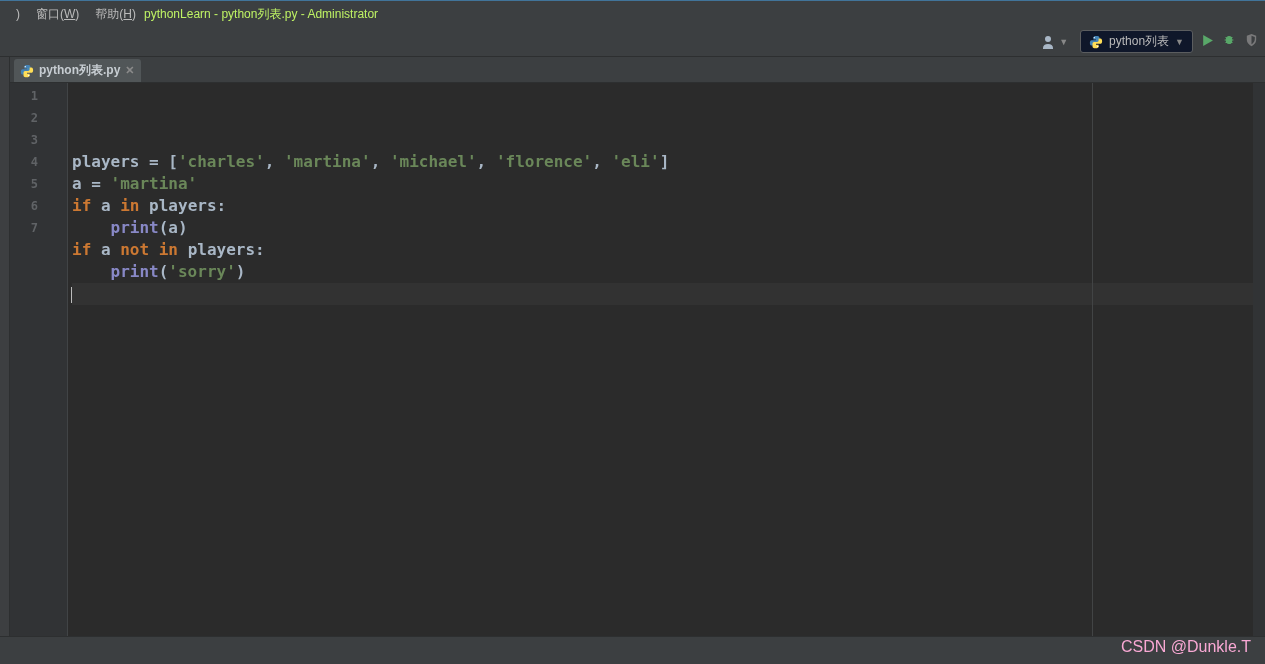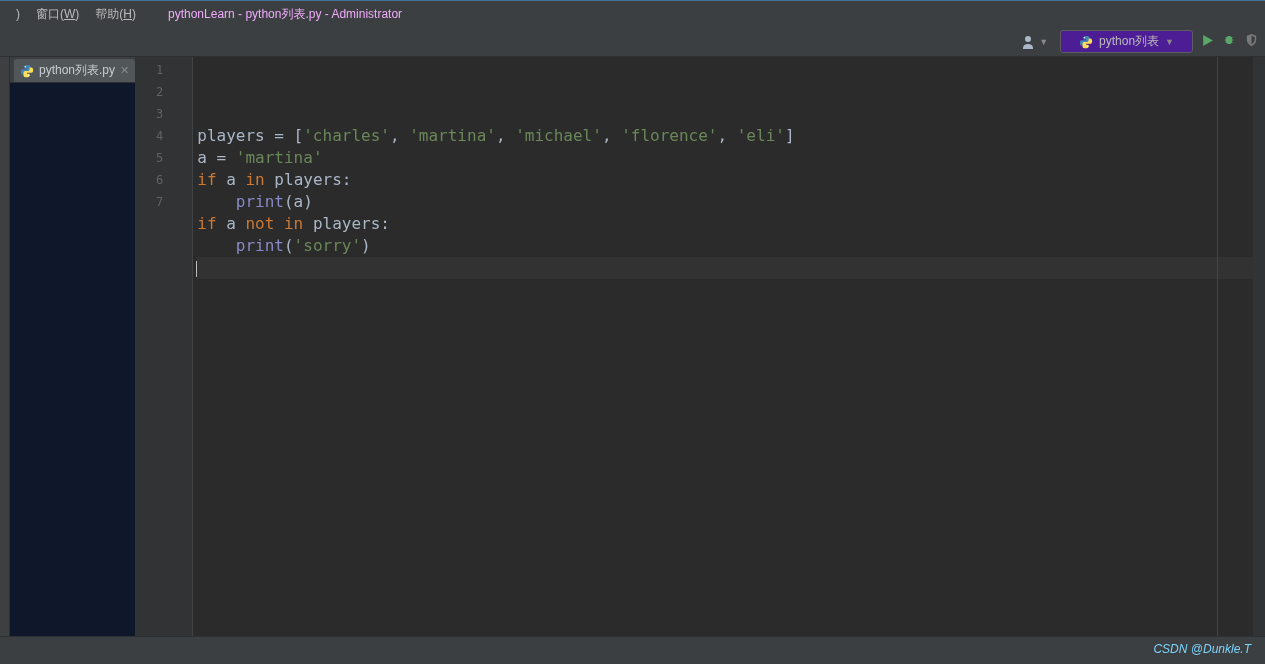--- a/index.html
+++ b/index.html
@@ -22,22 +22,21 @@
     display: flex;
     align-items: center;
     background: #3c3f41;
     padding: 0 8px;
     font-size: 12px;
     color: #bbbbbb;
   }
   .menubar .mi { padding: 0 8px; cursor: pointer; }
   .menubar .mi u { text-decoration: underline; }
   .titlepath {
-    margin-left: 24px;
-    color: #f0abfc;
+    color: #bef264;
   }
   .toolbar2 {
     height: 30px;
     background: #3c3f41;
     display: flex;
     align-items: center;
     justify-content: flex-end;
     padding: 0 6px;
     gap: 8px;
     border-bottom: 1px solid #2d2f30;
@@ -45,22 +44,22 @@
   .user-btn {
     display: flex; align-items: center; gap: 3px;
     color: #a9b7c6; cursor: pointer;
     padding: 2px 4px;
   }
   .user-btn svg { width: 16px; height: 16px; }
   .run-select {
     display: flex; align-items: center;
     border: 1px solid #5b5d5f;
     border-radius: 3px;
-    padding: 2px 18px;
-    background: #4c1d95;
+    padding: 2px 8px;
+    background: #0f172a;
     cursor: pointer;
     gap: 6px;
   }
   .run-select .pyico { width: 14px; height: 14px; }
   .run-select .caret { font-size: 9px; color: #888; }
   .tri-run { color: #59a869; font-size: 14px; cursor: pointer; }
   .tri-debug { color: #59a869; font-size: 14px; cursor: pointer; }
   .shield-ic { color: #888; cursor: pointer; }
   .main {
     display: flex;
@@ -68,22 +67,23 @@
     background: #2b2b2b;
   }
   .left-gutter {
     width: 10px;
     background: #3d3f41;
     border-right: 1px solid #2d2f30;
   }
   .editor-wrap {
     flex: 1;
     display: flex;
-    flex-direction: row;
-    background: #0f172a;
+    flex-direction: column;
+    background: #eab308;
+    font-weight: bold;
   }
   .tabbar {
     height: 26px;
     background: #3c3f41;
     display: flex;
     align-items: flex-end;
     padding-left: 4px;
     border-bottom: 1px solid #2d2f30;
   }
   .tab {
@@ -159,23 +159,22 @@
   }
   .statusbar {
     height: 28px;
     background: #3c3f41;
     border-top: 1px solid #2d2f30;
   }
   .watermark {
     position: absolute;
     bottom: 8px;
     right: 14px;
-    font-size: 12px;
-    color: #7dd3fc;
-    font-style: italic;
+    font-size: 16px;
+    color: #f9a8d4;
   }
   .pyico svg { width: 100%; height: 100%; }
 </style>
 </head>
 <body>
 
 <div class="top-accent"></div>
 
 <div class="menubar">
   <span class="mi">)</span>

